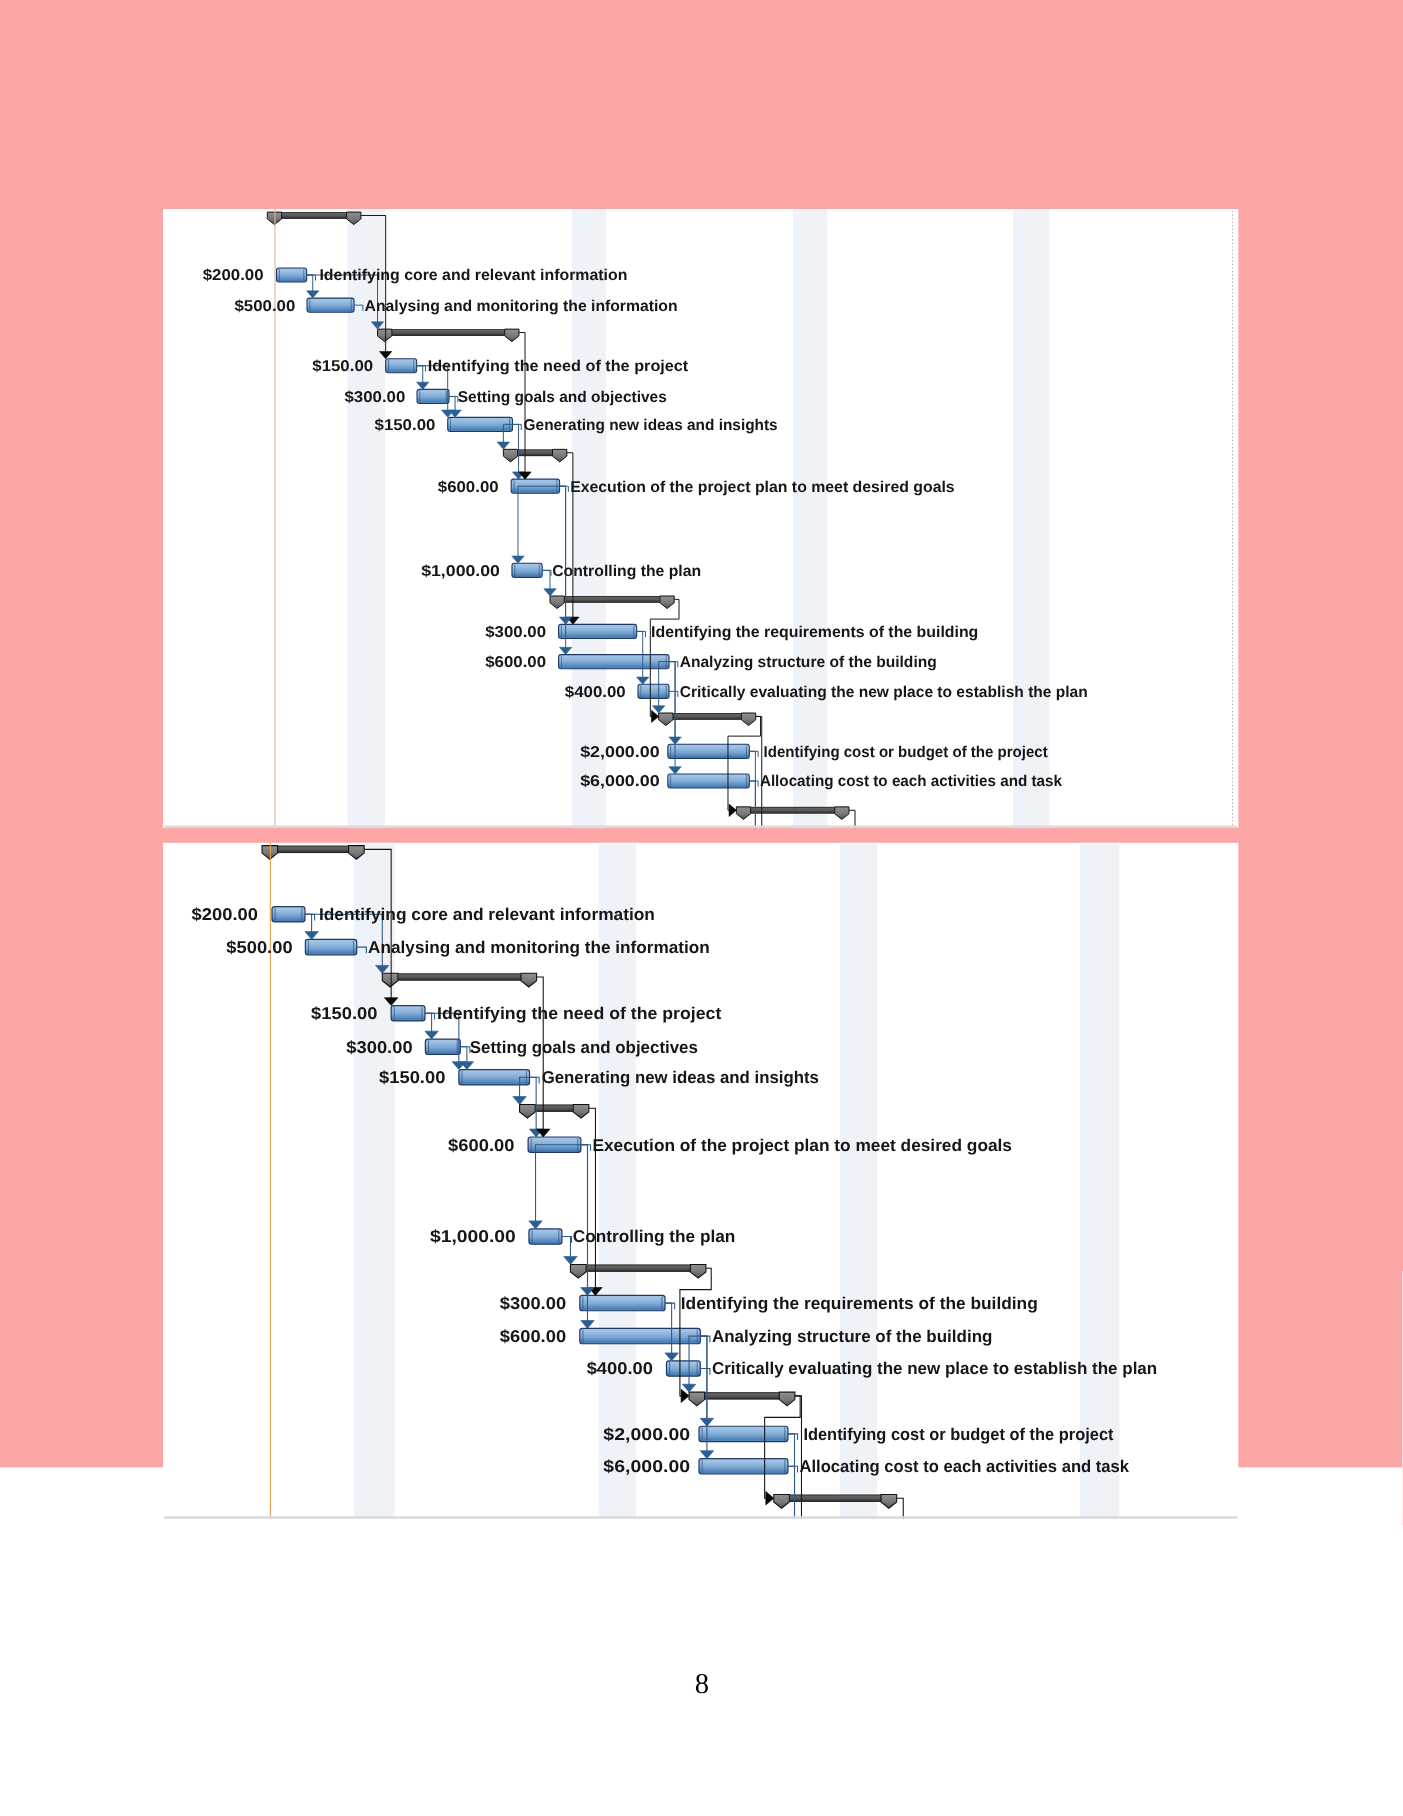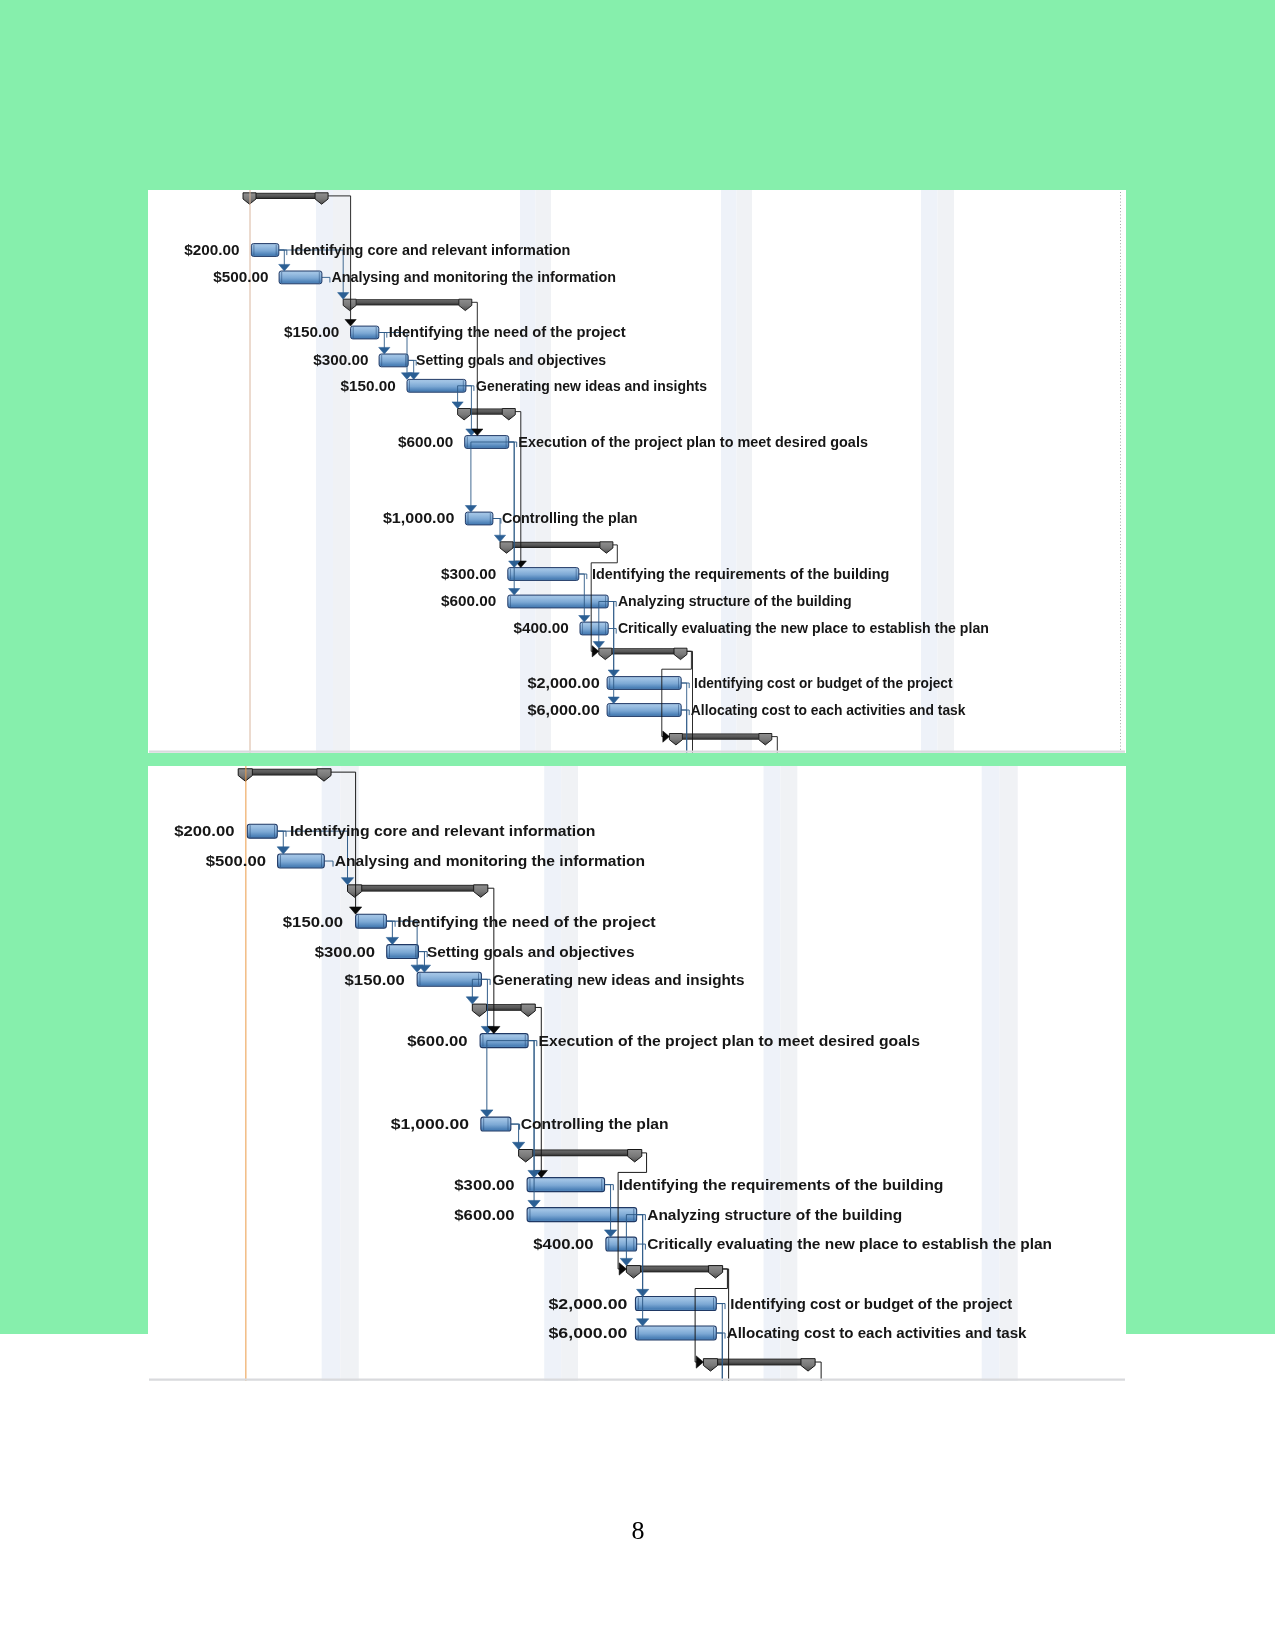--- a/index.html
+++ b/index.html
@@ -1,17 +1,17 @@
 <!DOCTYPE html>
 <html><head>
 <meta charset="utf-8">
 <style>
  html,body{margin:0;padding:0;background:#fff;}
  body{width:1275px;height:1651px;position:relative;overflow:hidden;font-family:"Liberation Sans",sans-serif;}
- .page{position:absolute;left:0;top:0;width:1275px;height:1334px;background:#86efac;}
+ .page{position:absolute;left:0;top:0;width:1275px;height:1334px;background:#fca5a5;}
  .pagenum{position:absolute;font-family:"Liberation Serif",serif;font-size:26px;color:#000;text-align:center;line-height:26px;}
 </style>
 </head>
 <body>
 
 <div class="page">
 <svg width="978" height="563" viewBox="0 0 978 563" style="position:absolute;left:148px;top:190px;">
       <defs>
         <linearGradient id="tg1" x1="0" y1="0" x2="0" y2="1">
           <stop offset="0" stop-color="#a6c6e5"></stop>

